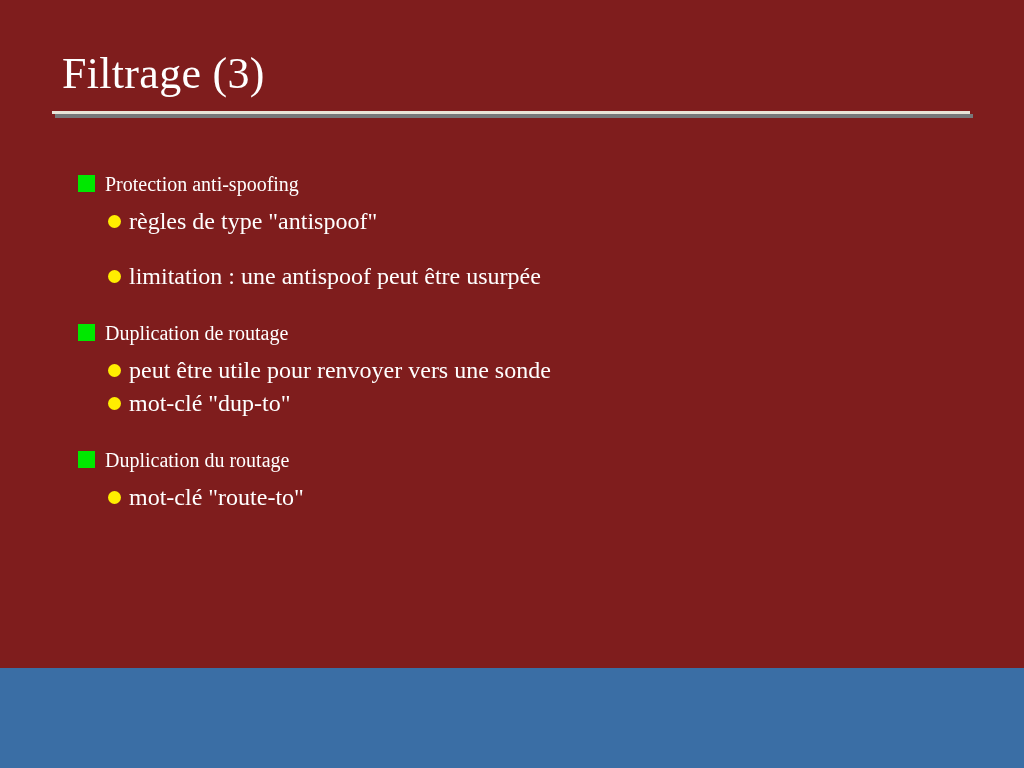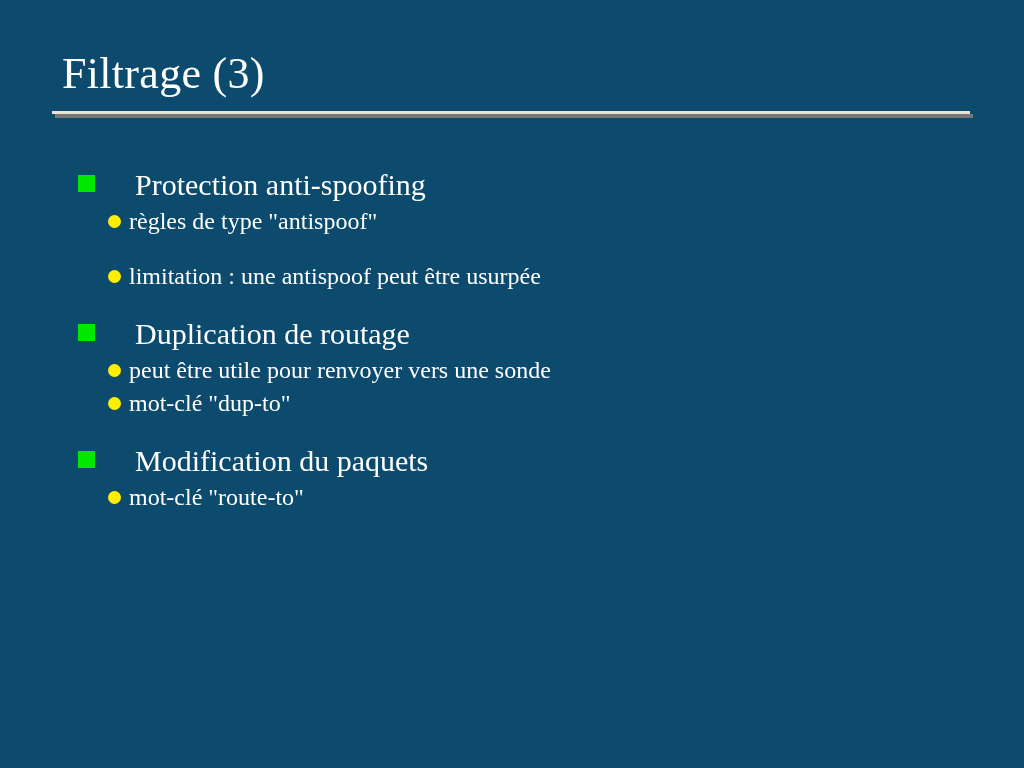--- a/index.html
+++ b/index.html
@@ -9,22 +9,22 @@
   body {
     width: 1024px;
     height: 768px;
     overflow: hidden;
     background: #3a6ea5;
     font-family: "Liberation Serif", "DejaVu Serif", serif;
   }
   .slide {
     position: relative;
     width: 1024px;
-    height: 768px;
-    background: #0c4a6e;
+    height: 668px;
+    background: #7f1d1d;
     box-sizing: border-box;
   }
 
   
   .title-block {
     position: absolute;
     left: 62px;
     top: 48px;
     width: 910px;
   }
@@ -75,25 +75,24 @@
   }
   .l1-bullet {
     width: 17px;
     height: 17px;
     background: #00e800;
     margin-top: 9px;
     margin-right: 10px;
     flex: 0 0 auto;
   }
   .l1-text {
-    font-size: 30px;
+    font-size: 20px;
     line-height: 37px;
     color: #ffffff;
     white-space: nowrap;
-    margin-left: 30px;
   }
 
   .l2 {
     display: flex;
     align-items: flex-start;
     margin-left: 30px;
   }
   .l2-bullet {
     width: 13px;
     height: 13px;
@@ -152,21 +151,21 @@
       </div>
       <div class="l2">
         <span class="l2-bullet"></span>
         <span class="l2-text">mot-clé "dup-to"</span>
       </div>
     </div>
 
     <div class="group">
       <div class="l1">
         <span class="l1-bullet"></span>
-        <span class="l1-text">Modification du paquets</span>
+        <span class="l1-text">Duplication du routage</span>
       </div>
       <div class="l2">
         <span class="l2-bullet"></span>
         <span class="l2-text">mot-clé "route-to"</span>
       </div>
     </div>
 
   </div>
 </div>
 

